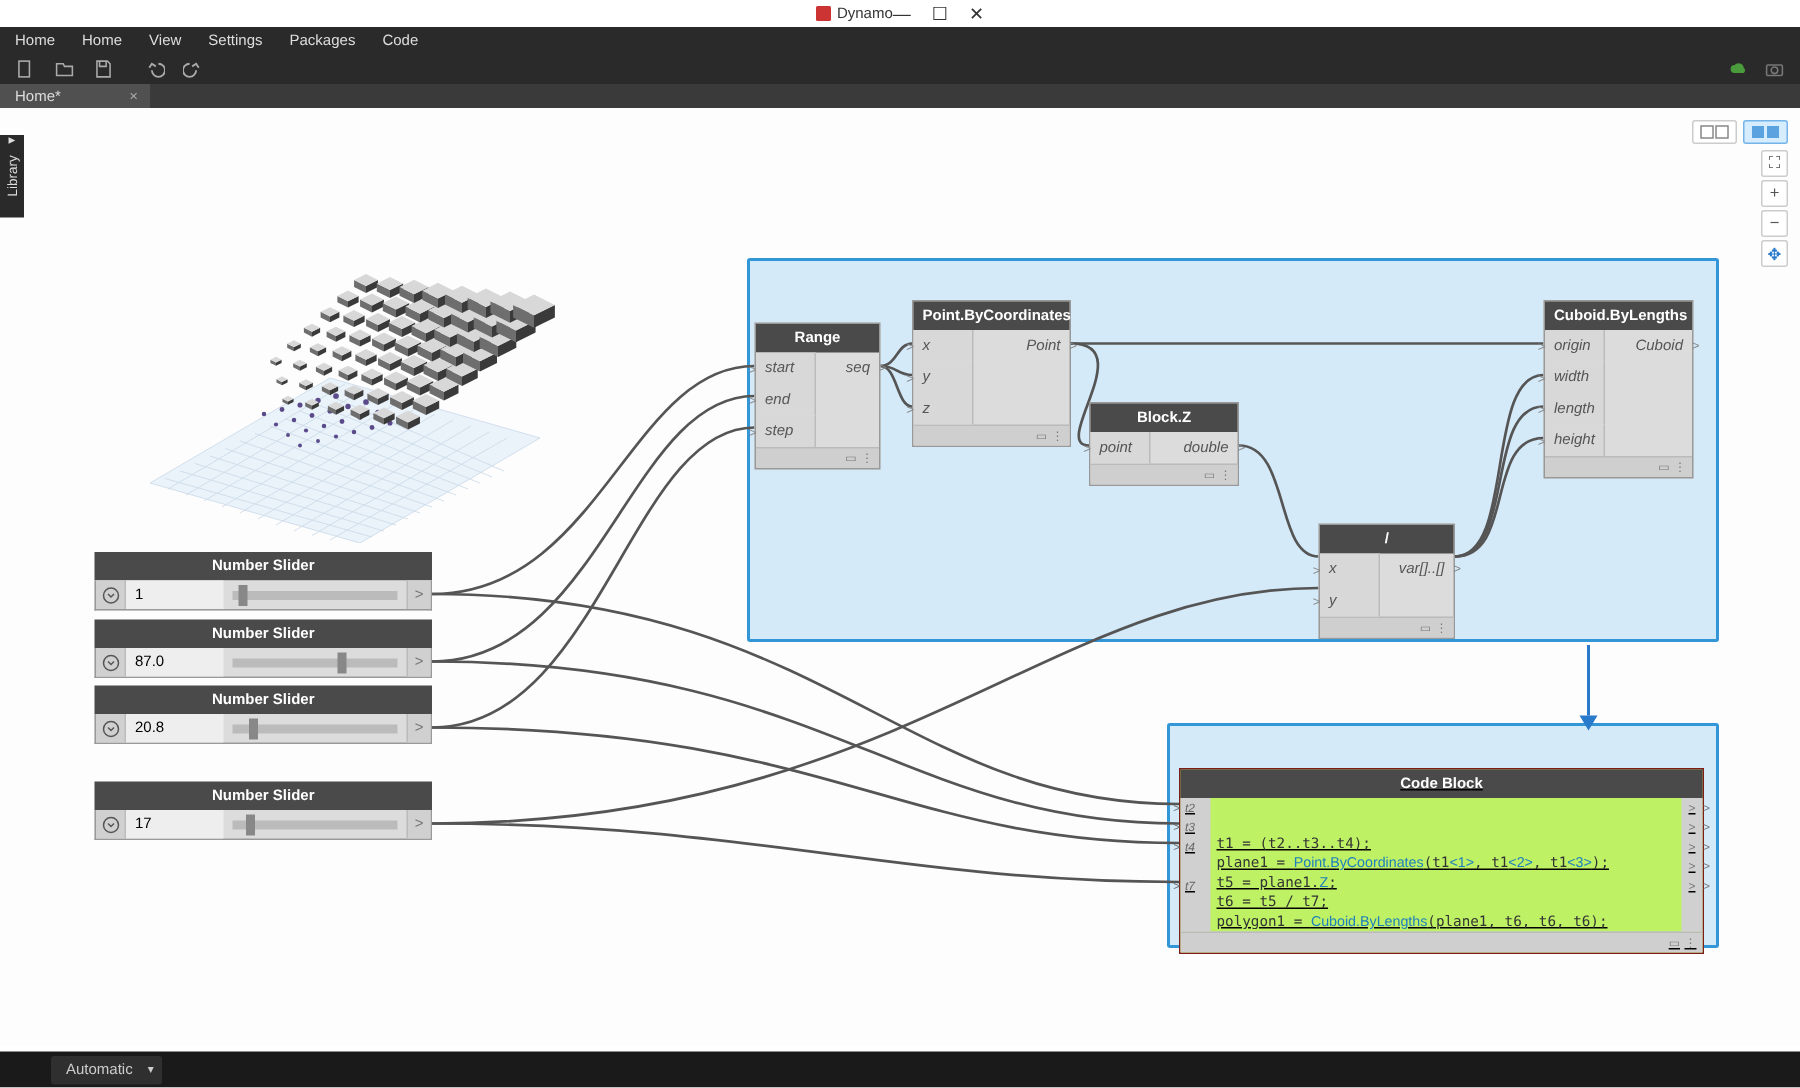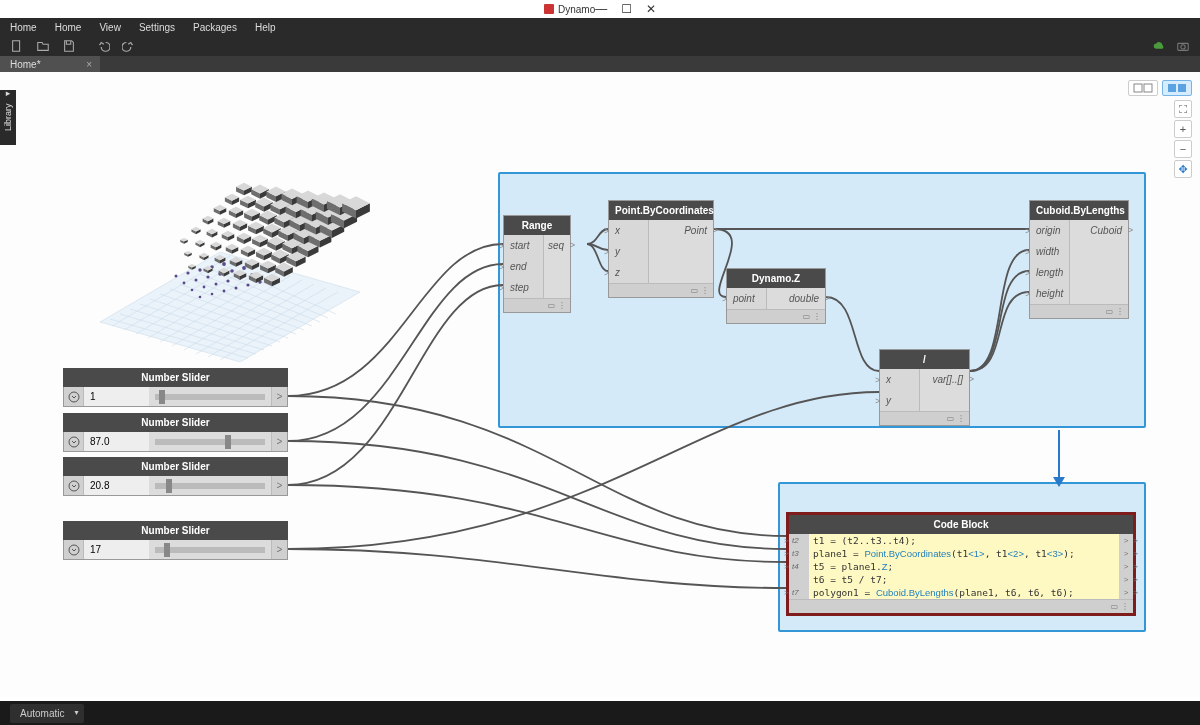--- a/index.html
+++ b/index.html
@@ -68,35 +68,35 @@
 .slider-node .body { background:#dcdcdc; border:1px solid #999; border-top:none; height:20px; display:flex; align-items:center; }
 .slider-node .expand { width:20px; height:100%; display:flex;align-items:center;justify-content:center; border-right:1px solid #bbb; background:#d0d0d0;}
 .slider-node .expand svg { width:12px;height:12px;}
 .slider-node .value { width:65px; height:100%; display:flex;align-items:center; padding-left:6px; background:#eee; font-size:10px;}
 .slider-node .track { flex:1; height:100%; position:relative; display:flex;align-items:center; padding:0 6px;}
 .slider-node .track .bar { width:100%; height:6px; background:#bbb; position:relative;}
 .slider-node .track .thumb { position:absolute; width:6px; height:14px; background:#888; top:-4px;}
 .slider-node .outport { width:16px;height:100%;display:flex;align-items:center;justify-content:center;background:#d0d0d0;border-left:1px solid #bbb;color:#777;font-size:10px;}
 
 
-.code-block { position:absolute; background:#fef9c3; border:3px solid #7f1d1d;}
+.code-block { position:absolute; background:#bef264; border:1px solid #7f1d1d;text-decoration:underline;}
 .code-block .hdr { background:#4a4a4a; color:#fff; font-size:10px; padding:4px 0; text-align:center; font-weight:bold;}
 .code-block .code-body { display:flex; }
 .code-block .in-ports { width:20px; background:#d0d0d0; display:flex; flex-direction:column;}
 .code-block .in-ports .p { height:13px; font-size:8px; color:#666; padding-left:3px; display:flex;align-items:center; position:relative; font-style:italic;}
 .code-block .in-ports .p .chev { position:absolute; left:-5px; font-size:8px;}
-.code-block .code { flex:1; font-family: Consolas, monospace; font-size:9.5px; line-height:13px; padding:0 4px; color:#333; white-space:pre;}
+.code-block .code { flex:1; font-family: Consolas, monospace; font-size:9.5px; line-height:13px; padding:0 4px; color:#333; white-space:pre;margin-top:24px;}
 .code-block .out-ports { width:14px; background:#d0d0d0; display:flex;flex-direction:column;}
 .code-block .out-ports .p { height:13px; font-size:8px; color:#777; display:flex;align-items:center;justify-content:center;position:relative;}
 .code-block .out-ports .p .chev{position:absolute;right:-5px;font-size:8px;}
 .kw { color:#1e7fbd; }
 
 
 .bottom-bar { position:absolute; bottom:0; left:0; right:0; height:24px; background:#1a1a1a; display:flex; align-items:center; padding:0 10px;}
-.run-mode { background:#2f2f2f; color:#ccc; font-size:10px; padding:4px 20px 4px 10px; position:relative; border-radius:2px;}
+.run-mode { background:#2f2f2f; color:#ccc; font-size:10px; padding:4px 20px 4px 10px; position:relative; border-radius:2px;margin-left:24px;}
 .run-mode::after { content:"▾"; position:absolute; right:6px; font-size:8px;}
 
 
 .wire-svg { position:absolute; left:0; top:0; width:100%; height:625px; pointer-events:none;}
 .wire-svg path { fill:none; stroke:#555; stroke-width:1.8;}
 </style>
 </head>
 <body>
 
 <div class="title-bar">
@@ -110,21 +110,21 @@
     <span>✕</span>
   </div>
 </div>
 
 <div class="menu-bar">
   <span>Home</span>
   <span>Home</span>
   <span>View</span>
   <span>Settings</span>
   <span>Packages</span>
-  <span>Help</span>
+  <span>Code</span>
 </div>
 
 <div class="toolbar">
   <div class="toolbar-left">
     <div class="tb-icon">
         <svg viewBox="0 0 16 16">
           <rect x="3" y="2" width="8" height="12" fill="none" stroke="#aaa" stroke-width="1.2"></rect>
         </svg>
       </div>
     <div class="tb-icon">
@@ -540,21 +540,21 @@
             <div class="bar">
               <div class="thumb" style="left:8%"></div>
             </div>
           </div>
     <div class="outport">&gt;</div>
   </div>
       </div>
     </div>
 
   <div id="nodes-root">
-      <div class="node" style="left: 503px; top: 143px; width: 68px;">
+      <div class="node" style="left: 503px; top: 143px; width: 84px;">
         <div class="node-header">Range</div>
   <div class="node-body">
           <div class="port-row">
       <div class="port-in"><span class="chev">&gt;</span>start</div>
       <div class="port-out">seq<span class="chev">&gt;</span></div>
     </div>
           <div class="port-row">
       <div class="port-in"><span class="chev">&gt;</span>end</div>
       <div class="port-out"></div>
     </div>
@@ -583,21 +583,21 @@
       <div class="port-in"><span class="chev">&gt;</span>z</div>
       <div class="port-out"></div>
     </div>
         </div>
   <div class="node-footer">
           <span>▭</span>
           <span>⋮</span>
         </div>
       </div>
       <div class="node" style="left: 726px; top: 196px; width: 100px;">
-        <div class="node-header">Dynamo.Z</div>
+        <div class="node-header">Block.Z</div>
   <div class="node-body">
           <div class="port-row">
       <div class="port-in"><span class="chev">&gt;</span>point</div>
       <div class="port-out">double<span class="chev">&gt;</span></div>
     </div>
         </div>
   <div class="node-footer">
           <span>▭</span>
           <span>⋮</span>
         </div>

